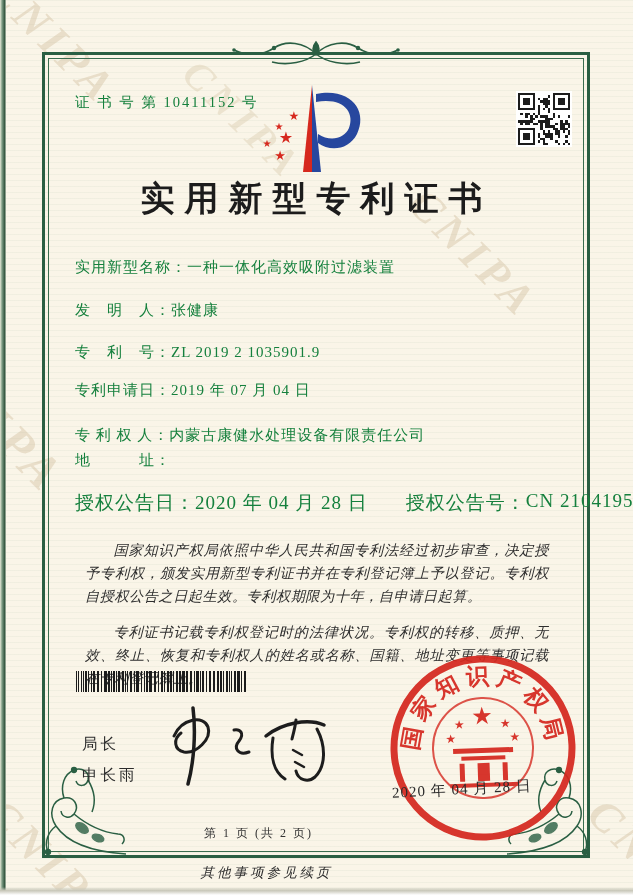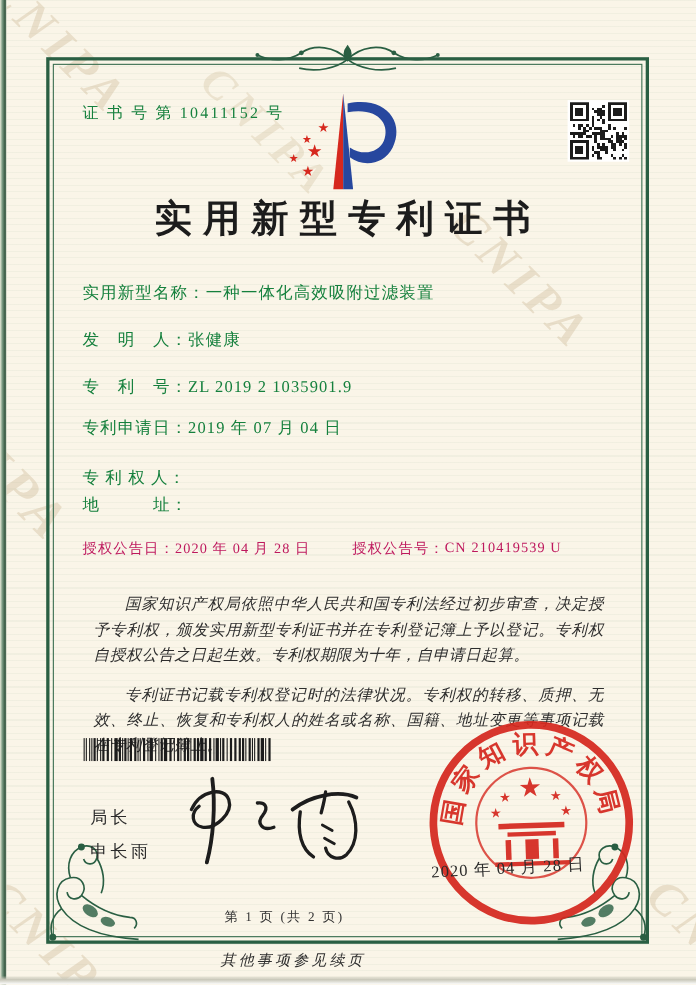--- a/index.html
+++ b/index.html
@@ -24,21 +24,21 @@
   .frame-inner{position:absolute;left:3px;top:3px;right:3px;bottom:3px;border:1px solid #3a6e50;}
   
   .cert-no{left:75px;top:93px;font-size:14.5px;color:#15803d;letter-spacing:2px;white-space:pre;}
   .qr-box{left:516px;top:91px;width:56px;height:56px;background:#fff;padding:2px;box-sizing:border-box;}
   .title{left:0;top:176px;width:633px;text-align:center;font-size:34px;font-weight:bold;
          color:#1c1c1c;letter-spacing:10px;box-sizing:border-box;}
   
   .frow{left:75px;width:475px;display:flex;font-size:15px;color:#15803d;letter-spacing:1px;line-height:22px;}
   .frow .lbl{white-space:pre;flex:none;}
   .frow .val{flex:1;}
-  .grant-row{left:75px;top:490px;width:500px;display:flex;font-size:13px;color:#be185d;letter-spacing:1px;}
+  .grant-row{left:75px;top:490px;width:500px;display:flex;font-size:19px;color:#15803d;letter-spacing:1px;}
   .grant-row .pair2{margin-left:38px;}
   .grant-row span{white-space:pre;}
   
   .paras{left:72px;top:526px;width:490px;font-size:14.2px;line-height:23px;color:#2e2e2e;
          text-align:justify;font-style:italic;letter-spacing:.5px;}
   .paras p{margin:13px;text-indent:2em;}
   
   .barcode{left:75px;top:671px;width:178px;height:21px;}
   
   .signer{left:82px;top:728px;font-size:15.5px;color:#2b2b2b;letter-spacing:3px;line-height:31px;}
@@ -355,20 +355,21 @@
 <div class="abs frow" style="top:341px;">
   <span class="lbl">专　利　号：</span>
   <span class="val">ZL 2019 2 1035901.9</span>
 </div>
 <div class="abs frow" style="top:379px;">
   <span class="lbl">专利申请日：</span>
   <span class="val">2019 年 07 月 04 日</span>
 </div>
 <div class="abs frow" style="top:424px;">
   <span class="lbl">专 利 权 人：</span>
+  <span class="val">内蒙古康健水处理设备有限责任公司</span>
 </div>
 <div class="abs frow" style="top:449px;">
   <span class="lbl">地　　　址：</span>
 </div>
 <div class="abs grant-row">
   <span>授权公告日：</span>
   <span>2020 年 04 月 28 日</span>
   <span class="pair2">授权公告号：</span>
   <span>CN 210419539 U</span>
 </div>

